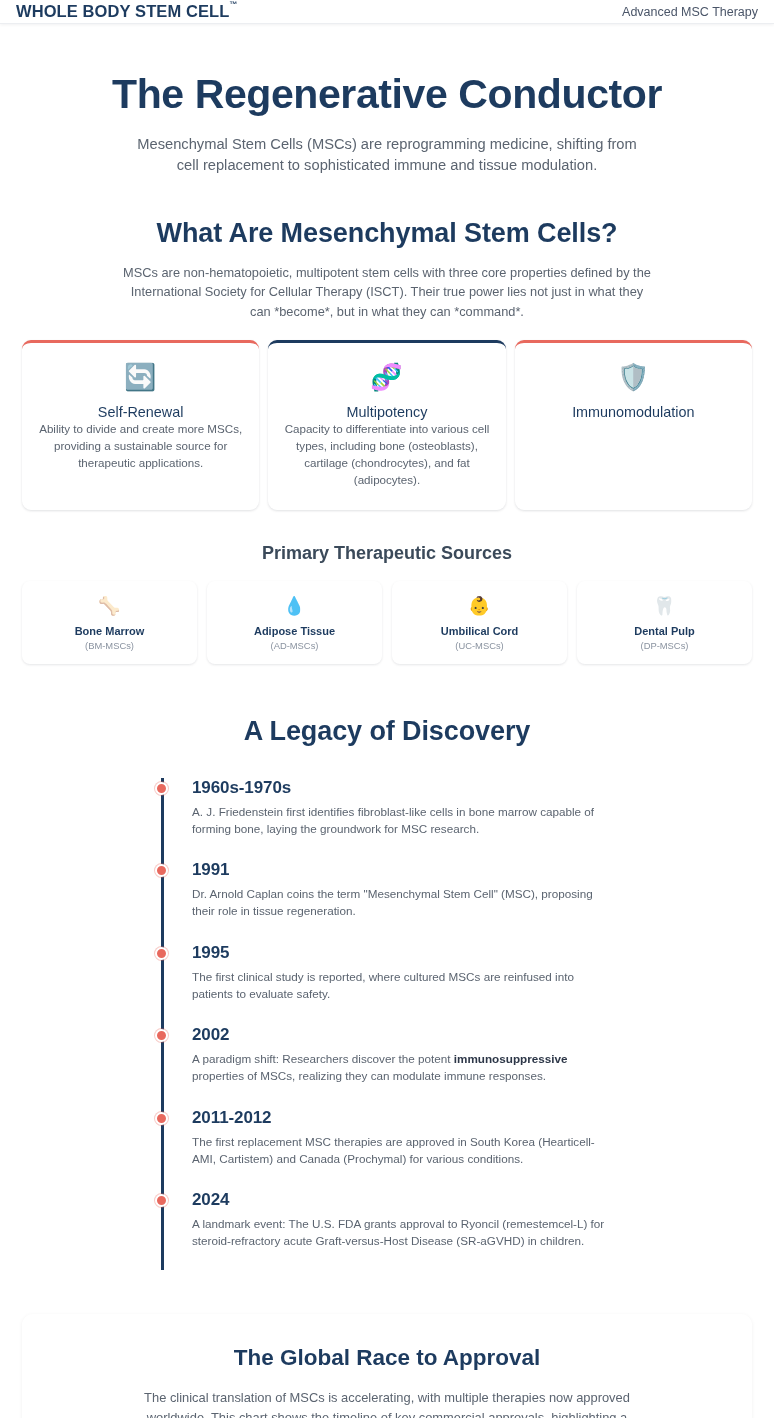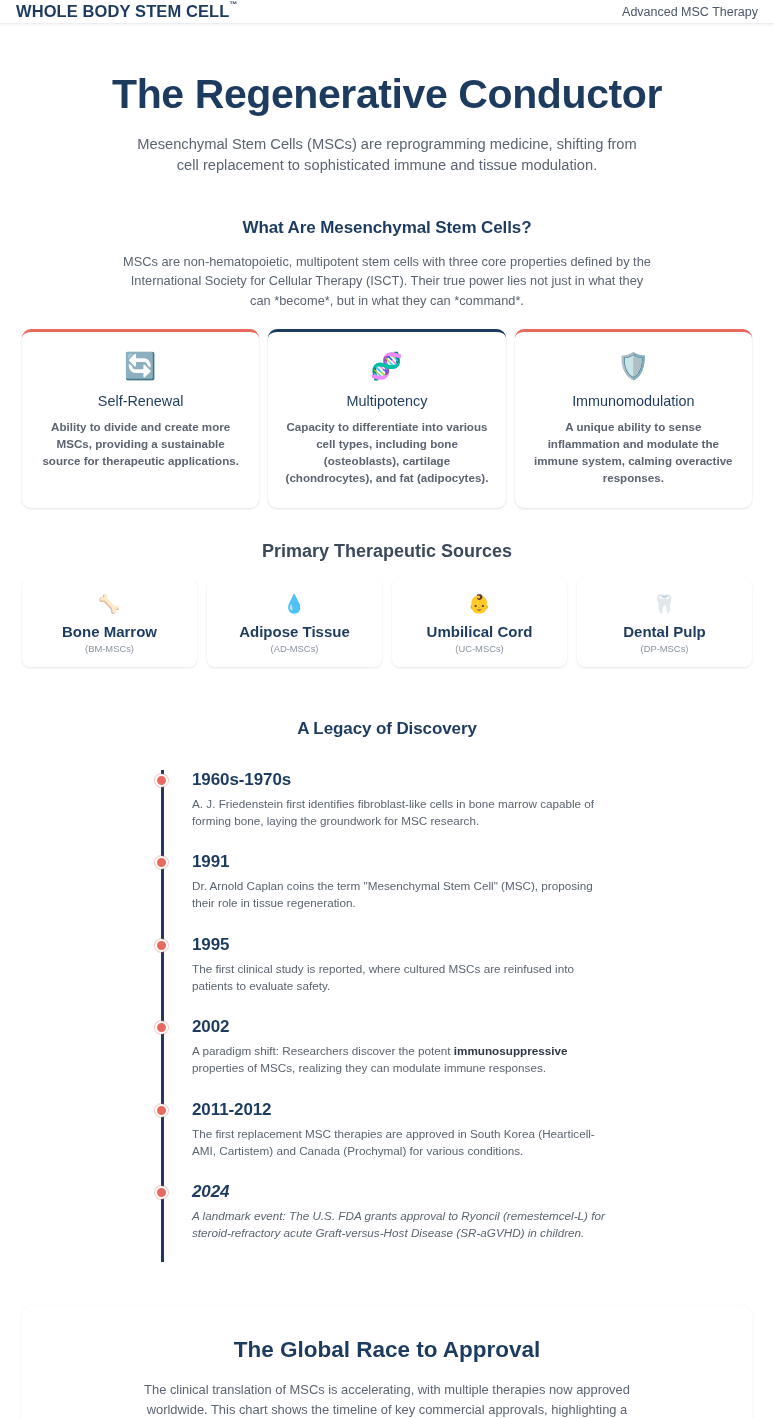--- a/index.html
+++ b/index.html
@@ -64,21 +64,21 @@
     max-width: 520px;
     font-size: 14.7px;
     line-height: 1.44;
     color: #5b6470;
   }
 
   
   .section { padding: 0 22px; }
   .section-title {
     text-align: center;
-    font-size: 17px;
+    font-size: 27px;
     font-weight: 700;
     color: #1d3b5f;
     letter-spacing: -0.1px;
   }
   .section-sub {
     margin: 14px auto 0 auto;
     max-width: 530px;
     text-align: center;
     font-size: 12.8px;
     line-height: 1.5;
@@ -108,59 +108,58 @@
     display: block;
     height: 32px;
   }
   .prop-card h3 {
     margin-top: 11px;
     font-size: 14.4px;
     font-weight: 400;
     color: #1d3b5f;
   }
   .prop-card p {
-    margin-top: 9px;
+    margin-top: 0;
     font-size: 11.6px;
     line-height: 1.47;
     color: #5b6470;
-    font-weight: bold;
   }
 
   
   .sources-title { margin-top: 33px; font-size: 18px; font-weight: 700; color: #3b4a5a; text-align: center; }
   .src-grid {
     display: grid;
     grid-template-columns: repeat(4, 1fr);
     gap: 10px;
     margin-top: 17px;
   }
   .src-card {
     background: #ffffff;
     border-radius: 8px;
     box-shadow: 0 1px 3px rgba(16,24,40,.07), 0 1px 2px rgba(16,24,40,.04);
     padding: 14px 8px 13px 8px;
     text-align: center;
     min-height: 81px;
   }
   .src-card .ico { font-size: 18px; line-height: 22px; display: block; height: 22px; }
-  .src-card h4 { margin-top: 8px; font-size: 15px; font-weight: 700; color: #1d3b5f; }
+  .src-card h4 { margin-top: 8px; font-size: 11px; font-weight: 700; color: #1d3b5f; }
   .src-card .abbr { margin-top: 3px; font-size: 9.4px; color: #8a93a0; }
 
   
   .legacy { margin-top: 52px; }
   .timeline {
     margin: 31px auto 0 auto;
     width: 452px;
     position: relative;
     padding-left: 28px;
     padding-bottom: 20px;
     border-left: 3px solid #1d3b5f;
   }
   .tl-item { position: relative; padding-bottom: 23px; }
-  .tl-item:last-child { padding-bottom: 0; font-style: italic; }
+  .tl-item:last-child { padding-bottom: 0; }
   .tl-dot {
     position: absolute;
     left: -37px;
     top: 4px;
     width: 13px;
     height: 13px;
     border-radius: 50%;
     background: #e8695e;
     border: 2px solid #ffffff;
     box-shadow: 0 0 0 1px rgba(232,105,94,.35);
@@ -227,21 +226,20 @@
         <p>Ability to divide and create more MSCs, providing a sustainable source for therapeutic applications.</p>
       </div>
       <div class="prop-card" id="prop-1" style="border-top-color: rgb(29, 59, 95);">
         <span class="ico">🧬</span>
         <h3>Multipotency</h3>
         <p>Capacity to differentiate into various cell types, including bone (osteoblasts), cartilage (chondrocytes), and fat (adipocytes).</p>
       </div>
       <div class="prop-card" id="prop-2" style="border-top-color: rgb(232, 105, 94);">
         <span class="ico">🛡️</span>
         <h3>Immunomodulation</h3>
-        <p>A unique ability to sense inflammation and modulate the immune system, calming overactive responses.</p>
       </div>
     </div>
 
     <h3 class="sources-title">Primary Therapeutic Sources</h3>
     <div class="src-grid">
       <div class="src-card">
         <span class="ico">🦴</span>
         <h4>Bone Marrow</h4>
         <div class="abbr">(BM-MSCs)</div>
       </div>

